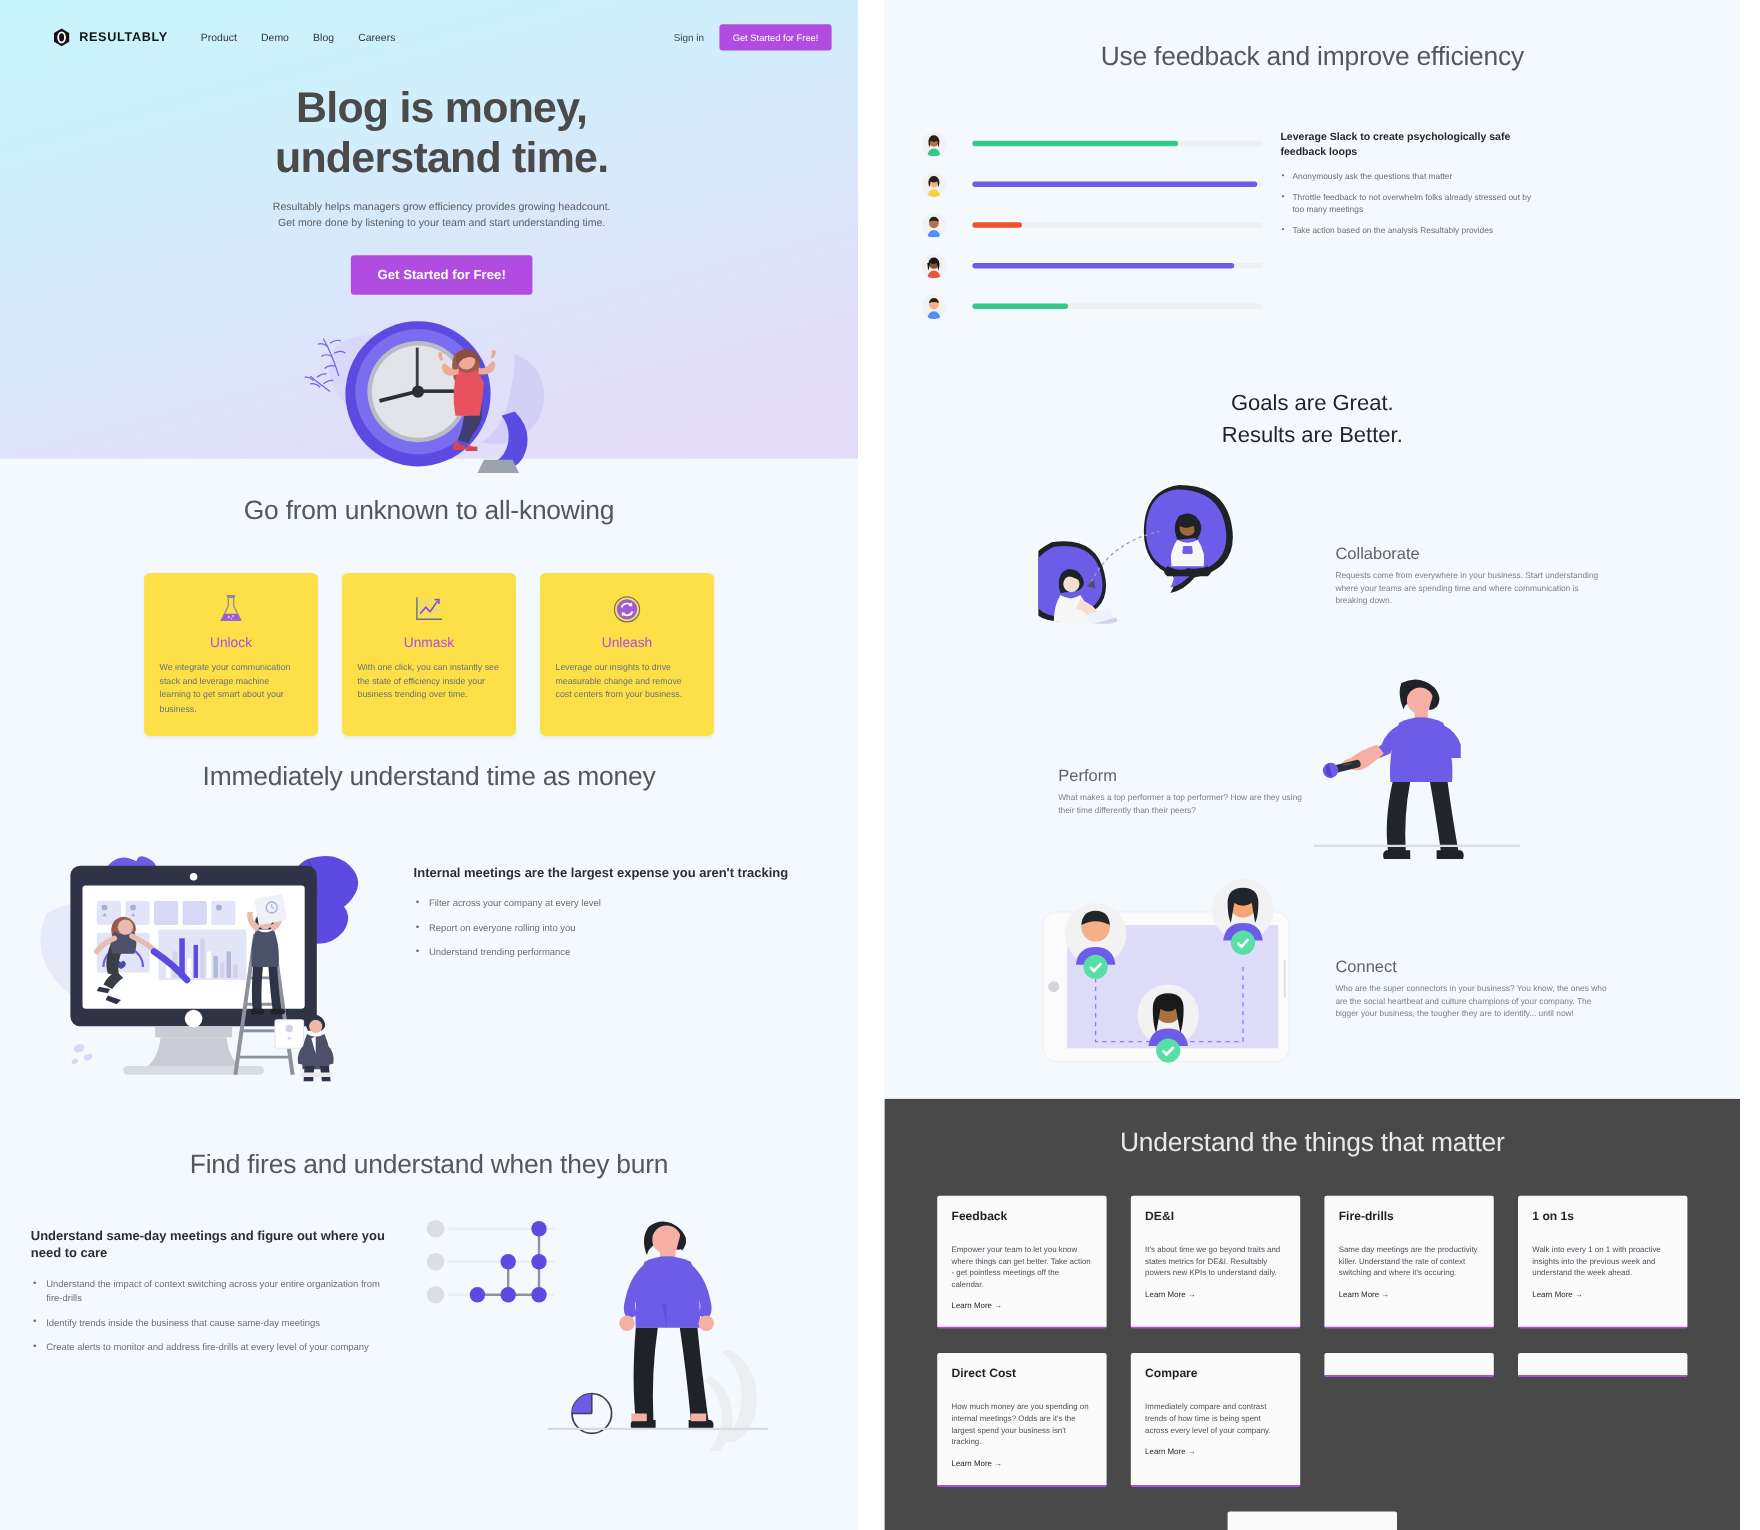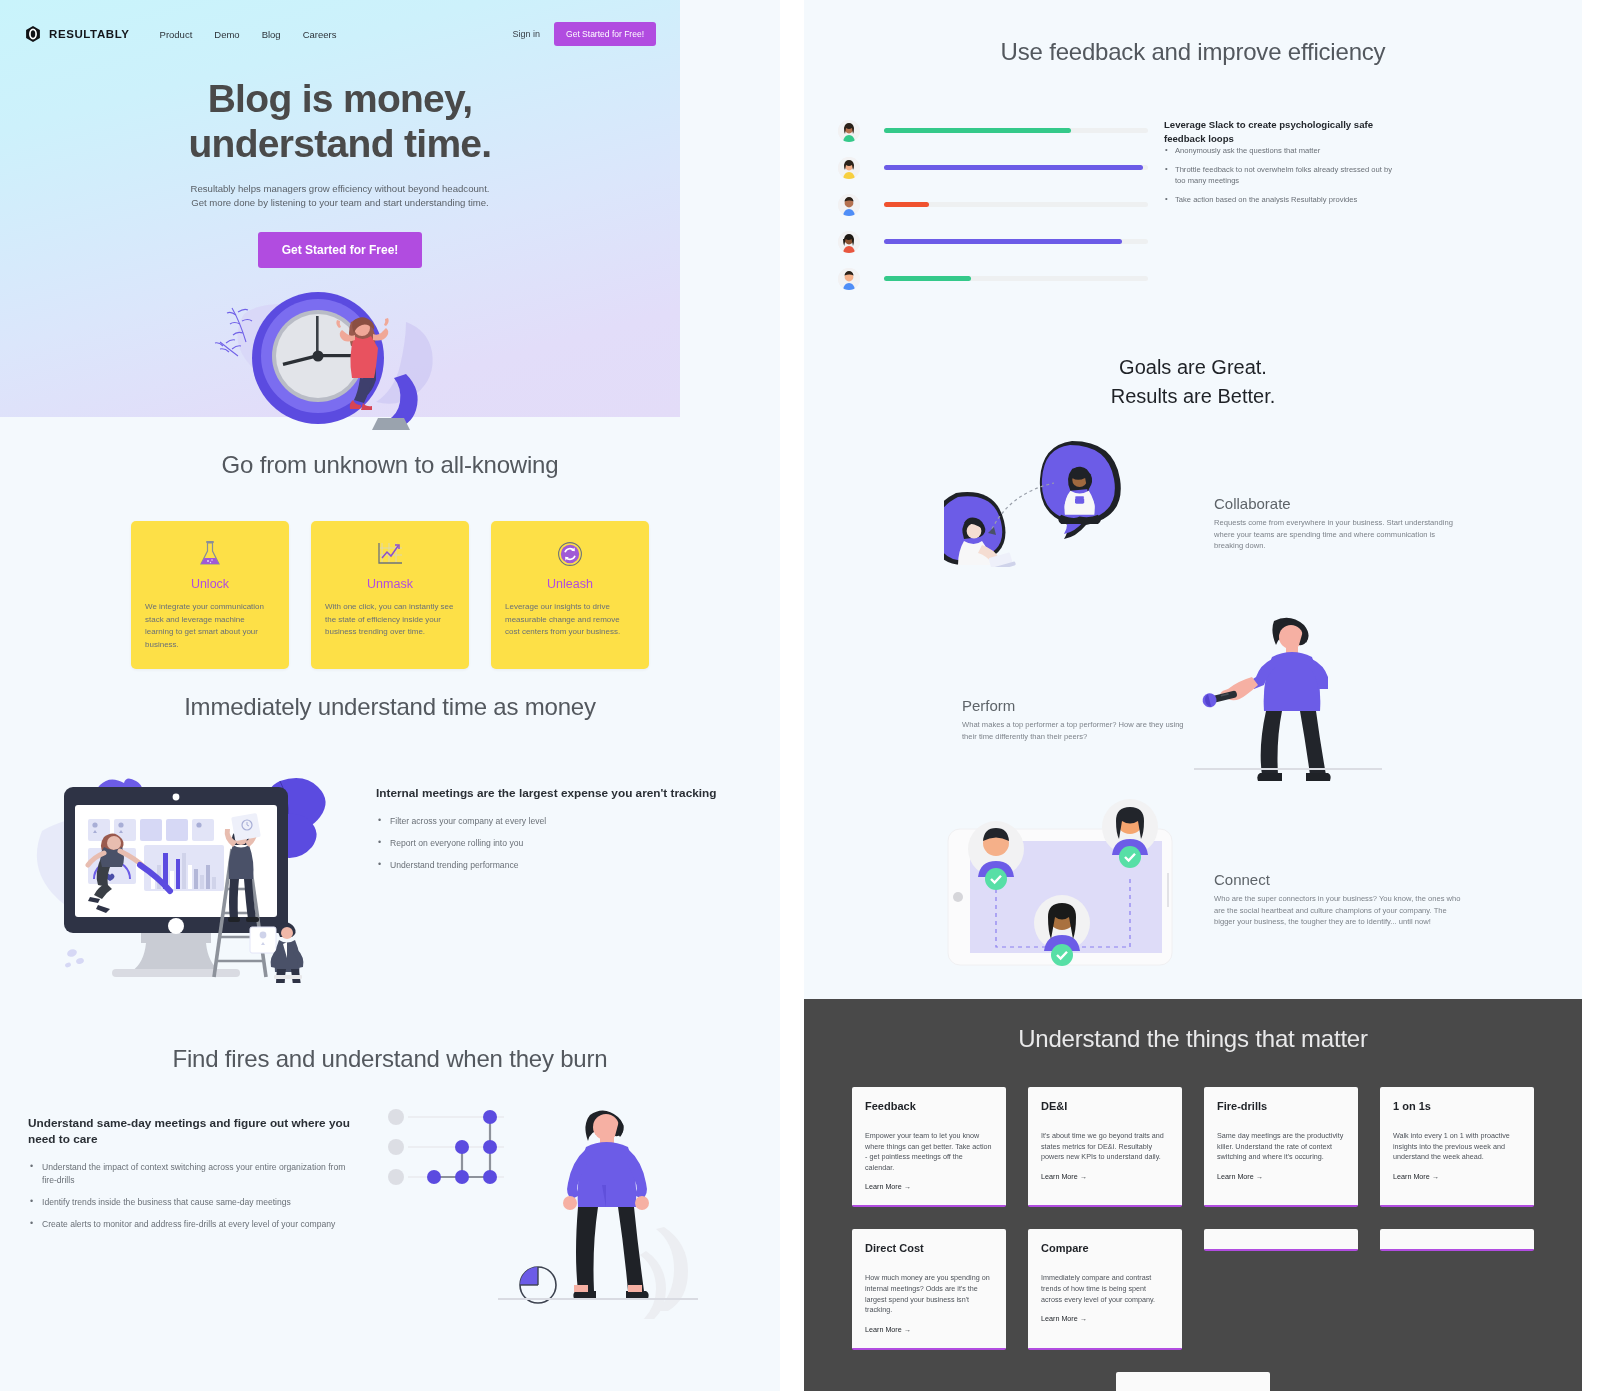--- a/index.html
+++ b/index.html
@@ -11,22 +11,23 @@
     overflow:hidden;
     position:relative;
   }
   .screen{ display:flex; width:1600px; height:1391px; gap:12px; background:#fff;}
   .panel{ position:relative; overflow:hidden; }
   .panel-left{ width:780px; height:1391px; background:#f4f9fd; }
   .panel-right{ width:778px; height:1391px; background:#f4f9fd; margin-left:12px;}
 
   
   .hero{
-    position:relative; height:417px; width:680px;
+    position:relative; height:417px; width:780px;
     background:linear-gradient(165deg,#c9f4fb 0%,#cdf1fb 22%,#dbe6fb 58%,#e2ddf9 82%,#e3dcf8 100%);
+    padding-left:23px;
   }
   .nav{ height:68px; display:flex; align-items:center; padding:0 24px; }
   .brand{ display:flex; align-items:center; gap:7px; margin-right:30px;}
   .logo-mark{ width:18px;height:18px; position:relative; }
   .brand-name{ font-size:11.5px; font-weight:700; letter-spacing:.6px; color:#14161a; }
   .nav-links{ display:flex; gap:22px; }
   .nav-links a{ font-size:9.5px; color:#2d3339; text-decoration:none; }
   .nav-right{ margin-left:auto; display:flex; align-items:center; gap:14px; }
   .signin{ font-size:9px; color:#3a4048;margin-left:11px; }
   .btn-purple{
@@ -85,21 +86,21 @@
 
   
   .fb-wrap{ display:flex; padding:0 34px; margin-top:46px;}
   .fb-bars{ width:310px; }
   .fb-row{ display:flex; align-items:center; height:37px; }
   .avatar{ width:22px;height:22px;border-radius:50%; position:relative; overflow:hidden; flex:0 0 22px; background:#f1f1f2;}
   .bar-track{ height:5px; background:#eef0f1; border-radius:3px; flex:1; margin-left:24px; position:relative;}
   .bar-fill{ height:5px; border-radius:3px; position:absolute; left:0; top:0;}
   .fb-txt{ padding-left:16px; padding-top:6px; width:250px;}
   .fb-txt h4{ font-size:9.6px; line-height:13.5px; color:#23272c; font-weight:700;}
-  .fb-txt ul{ list-style:none; }
+  .fb-txt ul{ list-style:none; margin-top:10px;}
   .fb-txt ul li{ font-size:7.6px; line-height:11px; color:#6a7077; padding-left:11px; position:relative; margin-bottom:8px;}
   .fb-txt ul li:before{ content:"•"; position:absolute; left:1px; top:-1px;}
 
   
   .goals-title{ text-align:center; font-size:20px; line-height:29px; color:#1f2227; font-weight:400; margin-top:56px;}
 
   .blk{ position:relative; }
   .blk h3{ font-size:15px; color:#5e6469; font-weight:400;}
   .blk p{ font-size:7.6px; line-height:11.6px; color:#7d838a; margin-top:5px;}
 
@@ -145,21 +146,21 @@
           <button class="btn-purple">Get Started for Free!</button>
         </div>
       </div>
 
       <div class="hero-inner">
         <h1 class="hero-title">
           <span>Blog is money,</span><br>
           <span>understand time.</span>
         </h1>
         <div class="hero-sub">
-          <span>Resultably helps managers grow efficiency without beyond headcount.</span><br>
+          <span>Resultably helps managers grow efficiency provides growing headcount.</span><br>
           <span>Get more done by listening to your team and start understanding time.</span>
         </div>
         <div class="hero-cta">
           <button>Get Started for Free!</button>
         </div>
 
         <div class="clock-wrap">
           <svg width="260" height="150" viewBox="0 0 260 150">
             <path d="M34 30 q-14 24 2 46 q14 20 42 22 q34 3 46-18 q12-22-4-40 q-18-20-46-20 q-28 0-40 10z" fill="#d8d6f7" opacity=".85"></path>
             <path d="M196 38 q22 8 26 30 q4 26-16 42 q-18 14-40 8 q18-12 24-36 q6-26 6-44z" fill="#cfcbf4" opacity=".8"></path>

